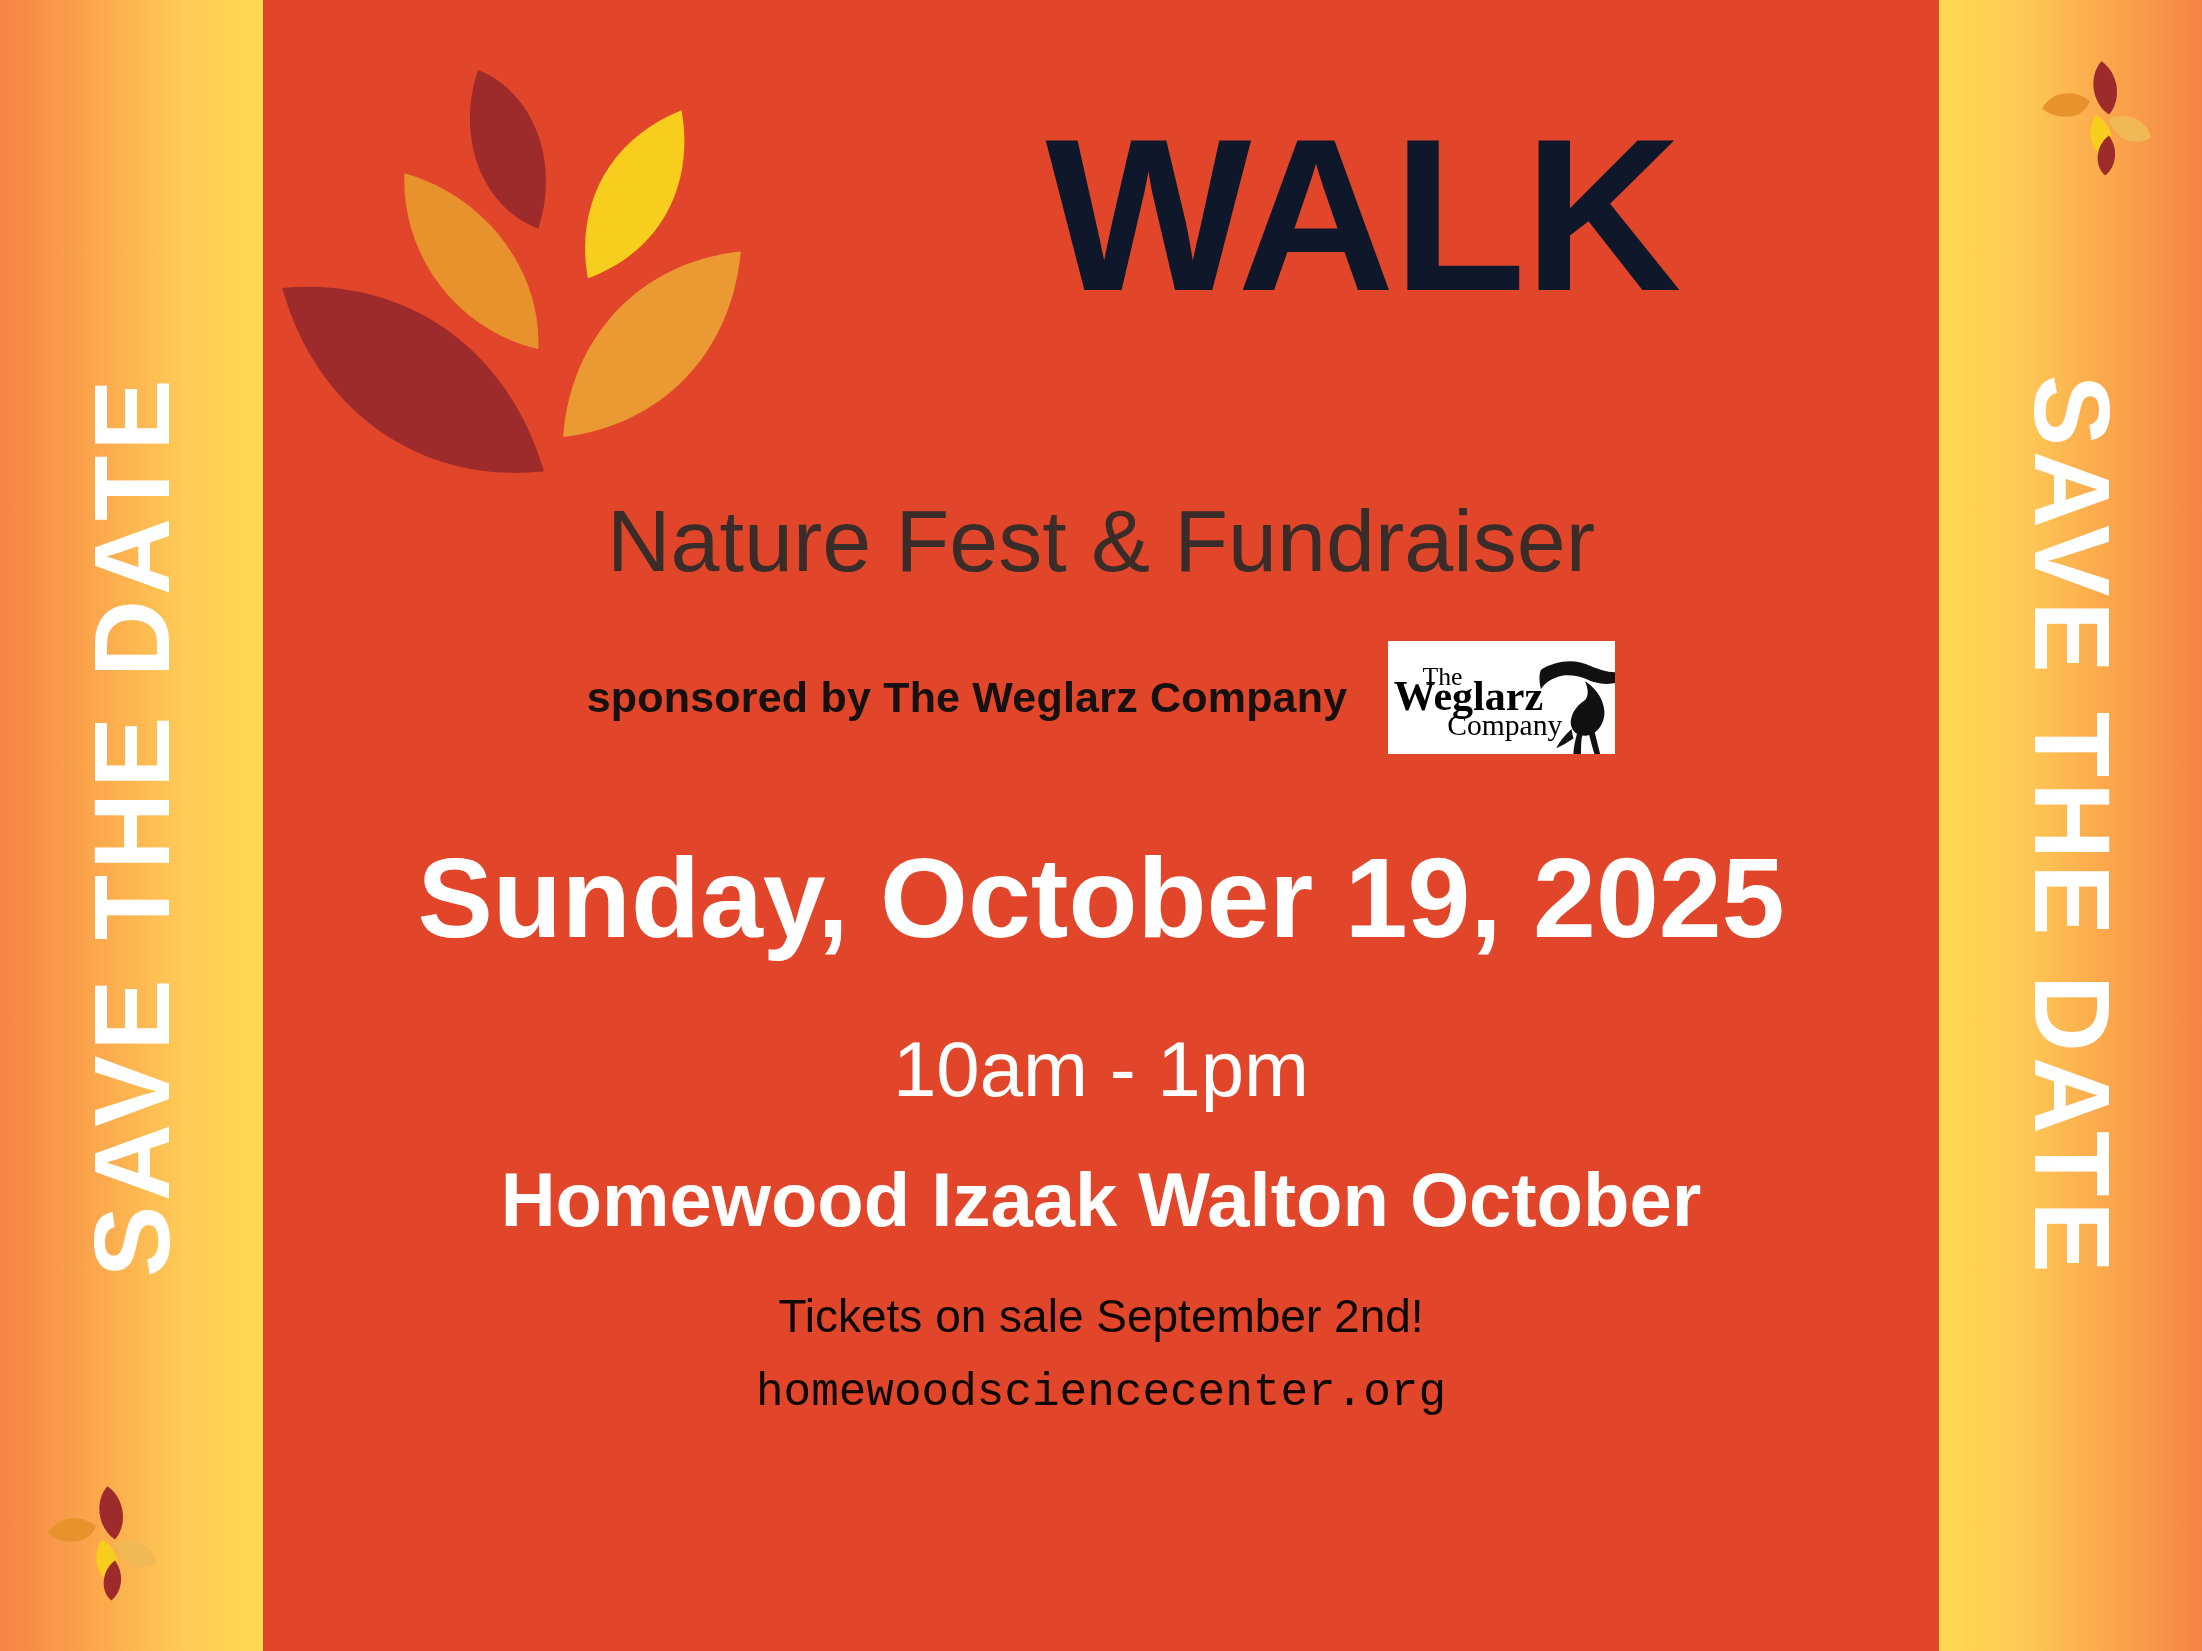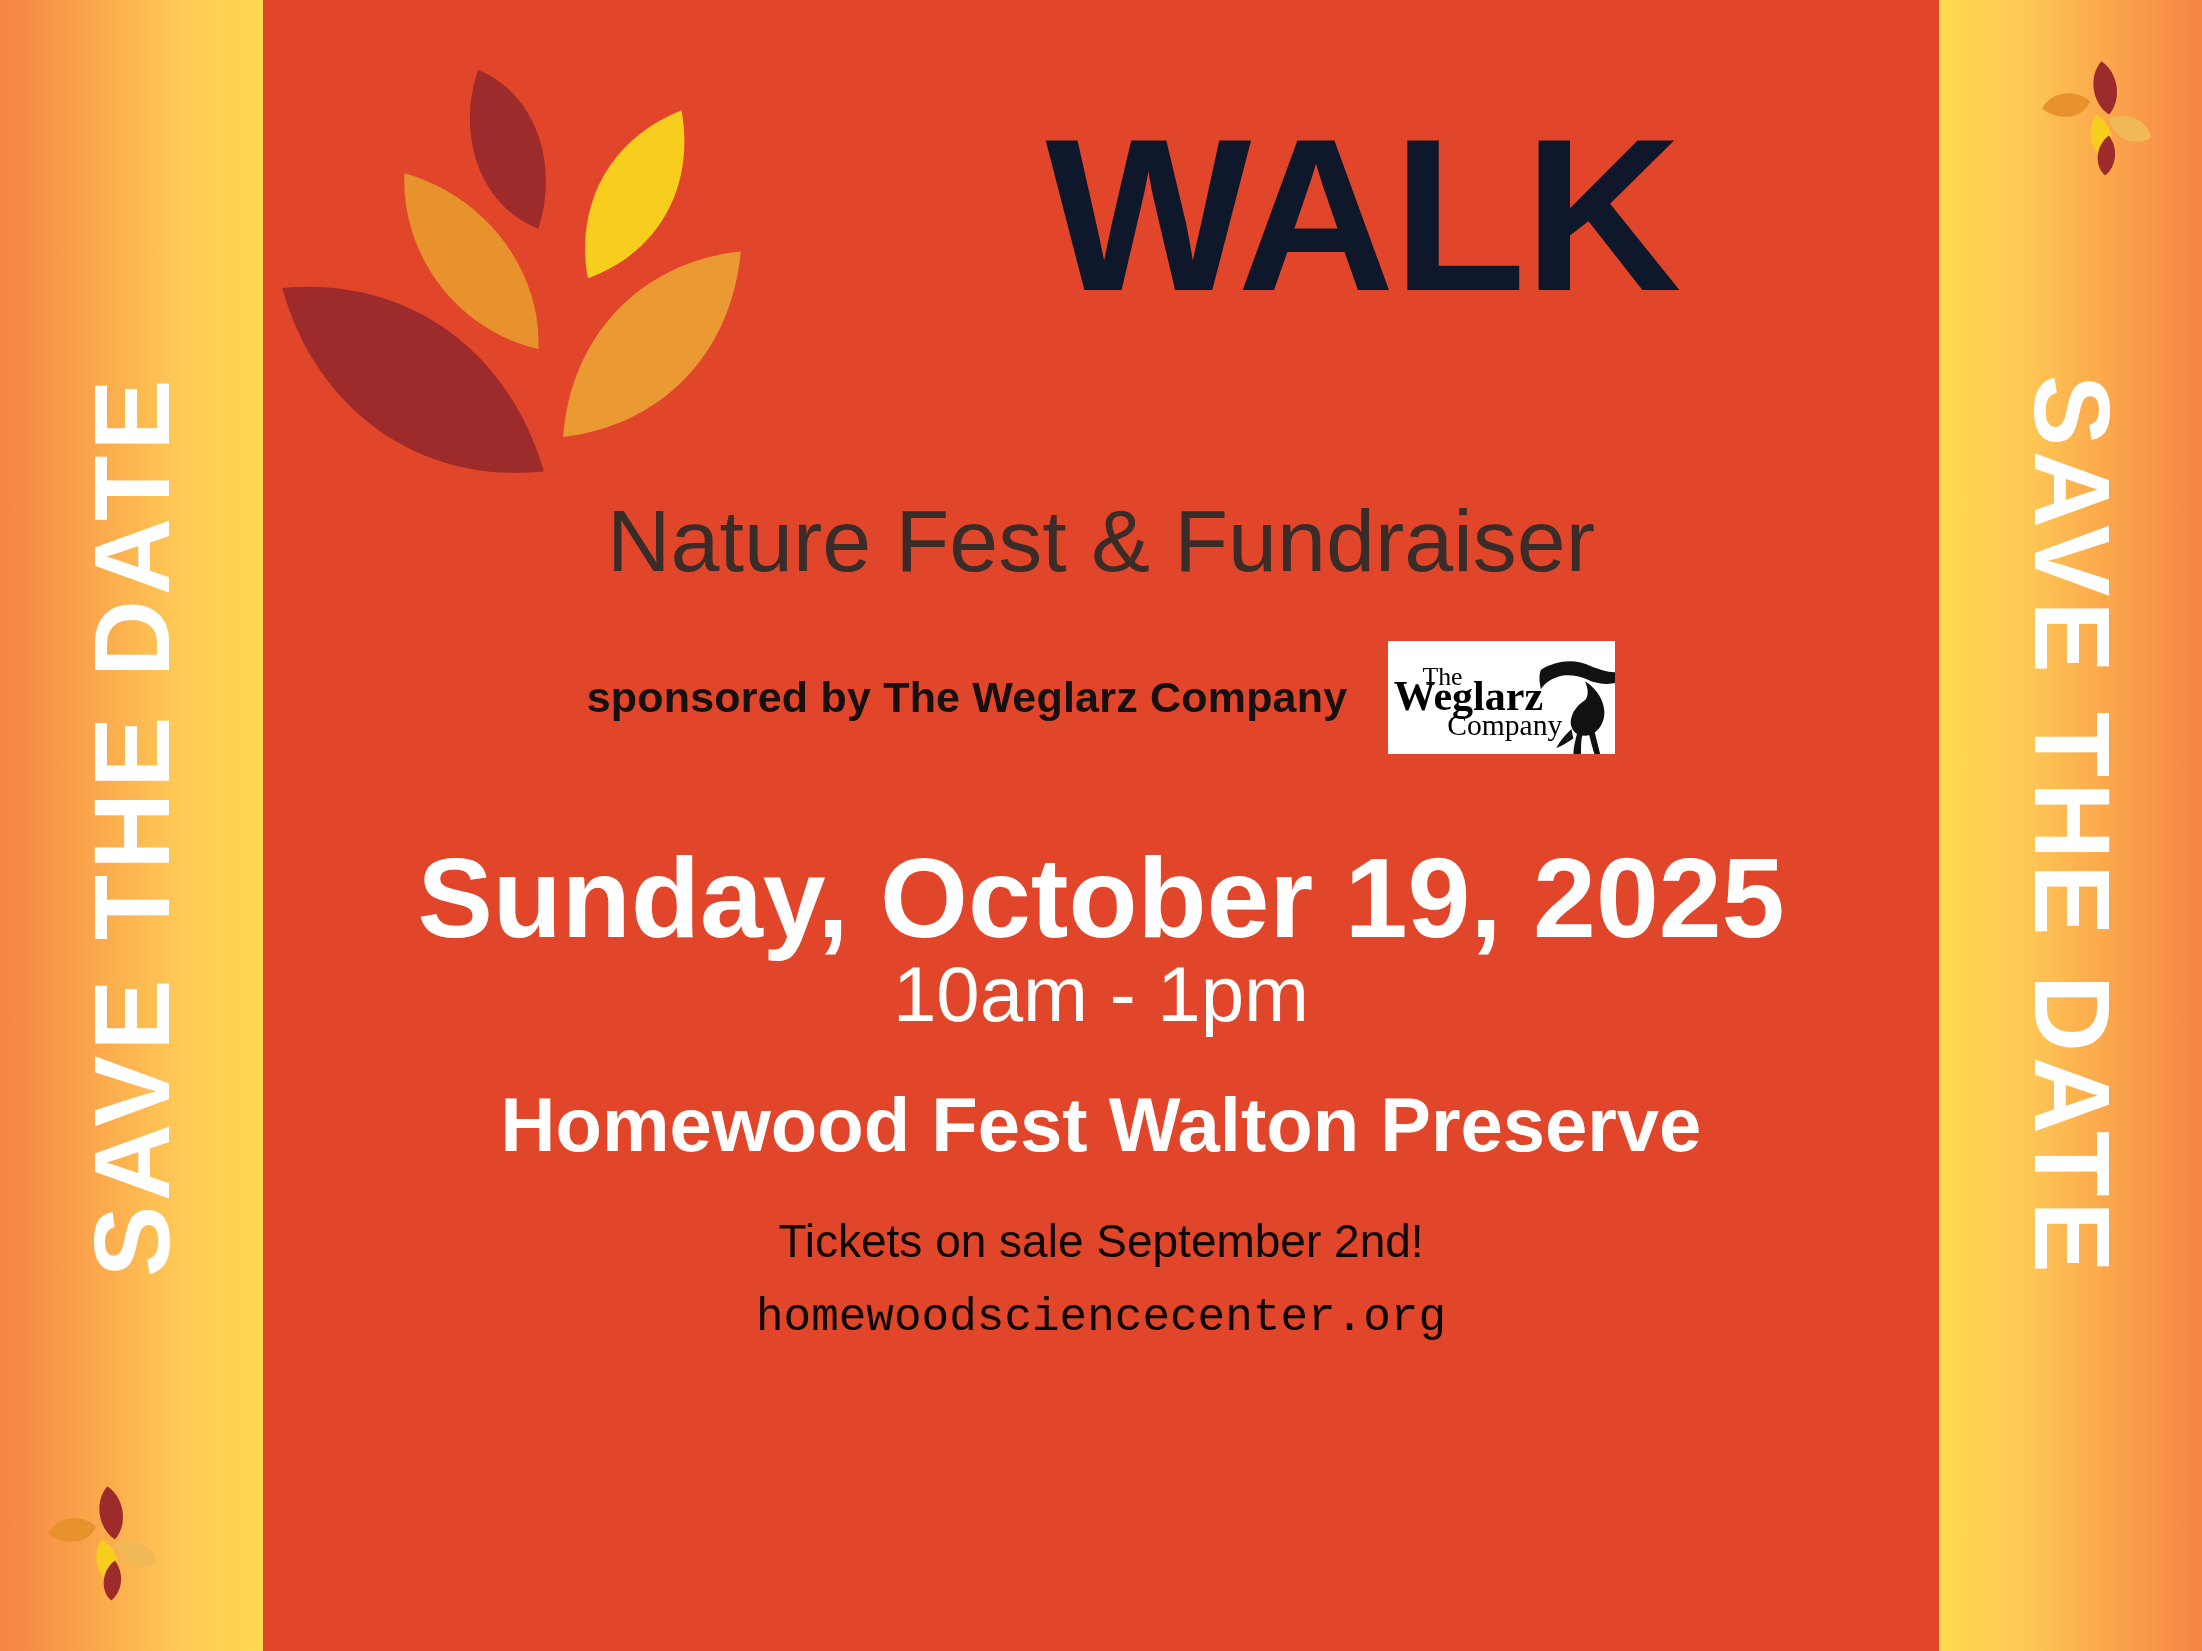--- a/index.html
+++ b/index.html
@@ -130,20 +130,21 @@
     line-height:1;
     margin-top:88px;
     text-align:center;
     white-space:nowrap;
   }
   .event-time {
     color:#FFFFFF;
     font-weight:400;
     font-size:78px;
     line-height:1;
+    margin-top:75px;
     text-align:center;
   }
   .event-venue {
     color:#FFFFFF;
     font-weight:700;
     font-size:76px;
     line-height:1;
     margin-top:54px;
     text-align:center;
     white-space:nowrap;
@@ -223,21 +224,21 @@
             <path d="M192 92 C186 98 180 104 176 112 C182 110 188 106 194 102 Z"></path>
             <path d="M198 96 C196 104 194 112 194 118 L202 118 C202 110 202 102 204 96 Z"></path>
             <path d="M210 96 C212 104 214 112 216 118 L222 118 C220 110 218 102 216 94 Z"></path>
           </g>
         </svg>
       </div>
     </div>
 
     <div class="event-date">Sunday, October 19, 2025</div>
     <div class="event-time">10am - 1pm</div>
-    <div class="event-venue">Homewood Fest Walton Preserve</div>
+    <div class="event-venue">Homewood Izaak Walton October</div>
     <div class="tickets-note">Tickets on sale September 2nd!</div>
     <div class="website">homewoodsciencecenter.org</div>
   </div>
 
   <div class="side-band right">
     <div class="band-text">SAVE THE DATE</div>
     <span class="sprig right-sprig">
       <svg viewBox="0 0 150 150" width="143" height="143" aria-hidden="true">
         <path d="M78 18 C96 30 100 58 86 74 C68 62 64 34 78 18 Z" fill="#9E2B2B"></path>
         <path d="M66 60 C50 46 24 50 16 68 C34 82 60 78 66 60 Z" fill="#E8922E"></path>

